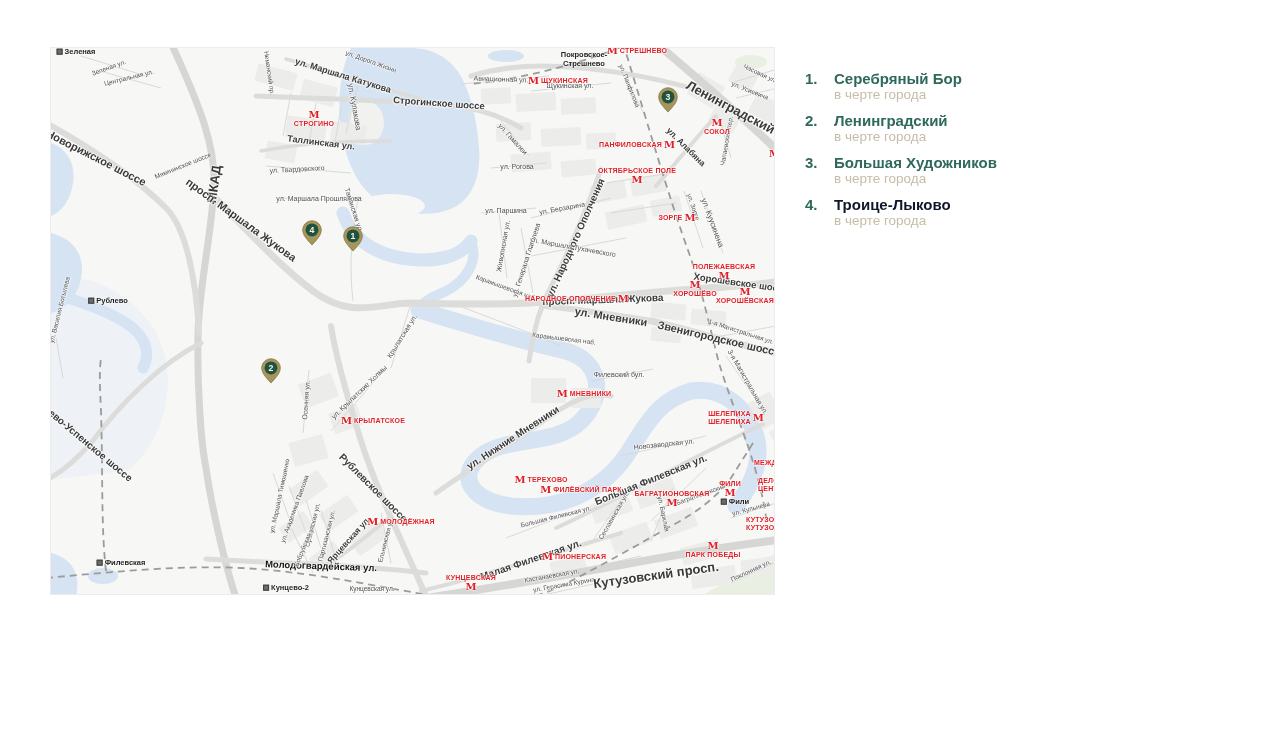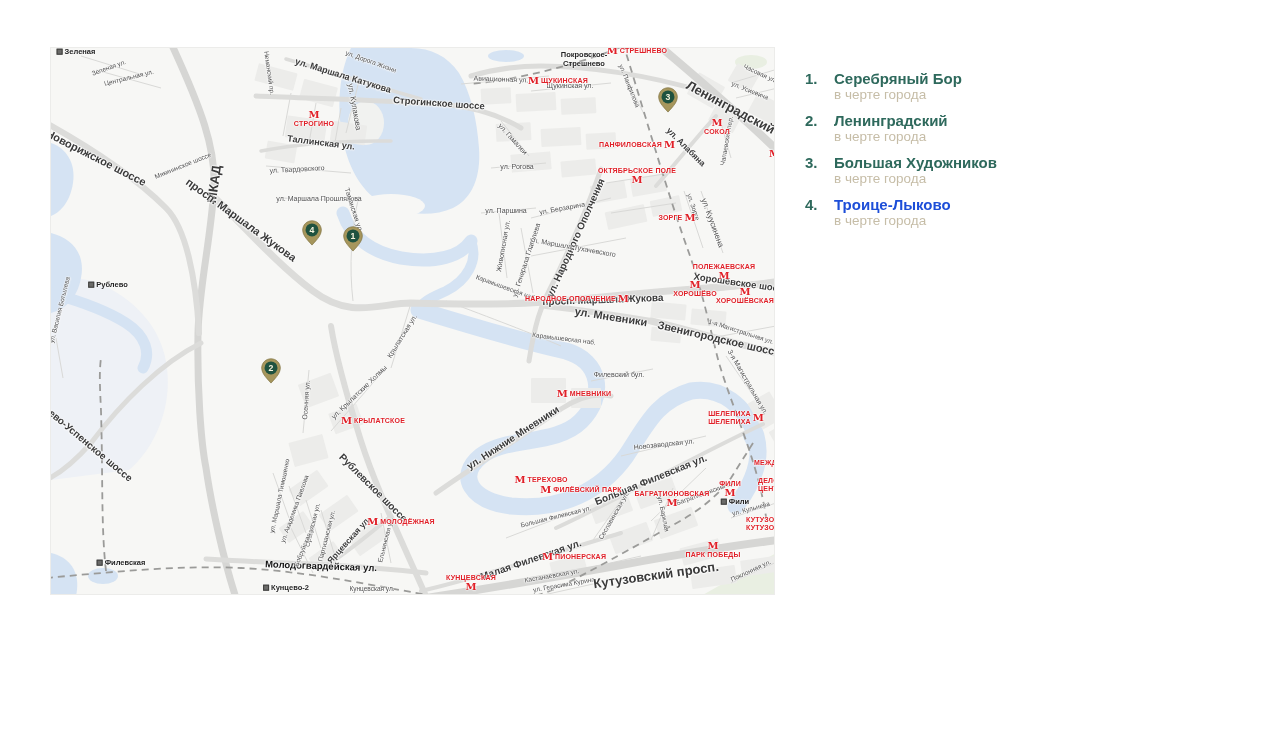--- a/index.html
+++ b/index.html
@@ -256,21 +256,21 @@
       <div class="lbl" style="left: 351px; top: 288px; font-size: 7px; font-weight: 400; color: rgb(79, 79, 79); transform: translate(-50%, -50%) rotate(-58deg);">Крылатская ул.</div>
       <div class="lbl" style="left: 9px; top: 262px; font-size: 6.5px; font-weight: 400; color: rgb(79, 79, 79); transform: translate(-50%, -50%) rotate(-76deg);">ул. Василия Ботылева</div>
       <div class="lbl" style="left: 30px; top: 390px; font-size: 10px; font-weight: 700; color: rgb(58, 58, 58); transform: translate(-50%, -50%) rotate(40deg);">Рублево-Успенское шоссе</div>
       <div class="place" style="left: 25px; top: 4px; transform: translate(-50%, -50%);">
         <span class="sq"></span>
         <span>Зеленая</span>
       </div>
       <div class="place" style="left: 533px; top: 12px; transform: translate(-50%, -50%);">
         <span>Покровское-<br>Стрешнево</span>
       </div>
-      <div class="place" style="left: 57px; top: 237px; transform: translate(-50%, -50%);">
+      <div class="place" style="left: 57px; top: 253px; transform: translate(-50%, -50%);">
         <span class="sq"></span>
         <span>Рублево</span>
       </div>
       <div class="place" style="left: 70px; top: 515px; transform: translate(-50%, -50%);">
         <span class="sq"></span>
         <span>Филевская</span>
       </div>
       <div class="place" style="left: 684px; top: 454px; transform: translate(-50%, -50%);">
         <span class="sq"></span>
         <span>Фили</span>
@@ -422,17 +422,17 @@
     <div class="leg-item">
       <div class="leg-num" style="color: rgb(46, 105, 92);">3.</div>
       <div>
         <div class="leg-title" style="color: rgb(46, 105, 92);">Большая Художников</div>
         <div class="leg-sub" style="color: rgb(198, 189, 167);">в черте города</div>
       </div>
     </div>
     <div class="leg-item">
       <div class="leg-num" style="color: rgb(46, 105, 92);">4.</div>
       <div>
-        <div class="leg-title" style="color: #1d4ed8;">Троице-Лыково</div>
+        <div class="leg-title" style="color: #0f172a;">Троице-Лыково</div>
         <div class="leg-sub" style="color: rgb(198, 189, 167);">в черте города</div>
       </div>
     </div>
   </div>
 
 </body></html>

